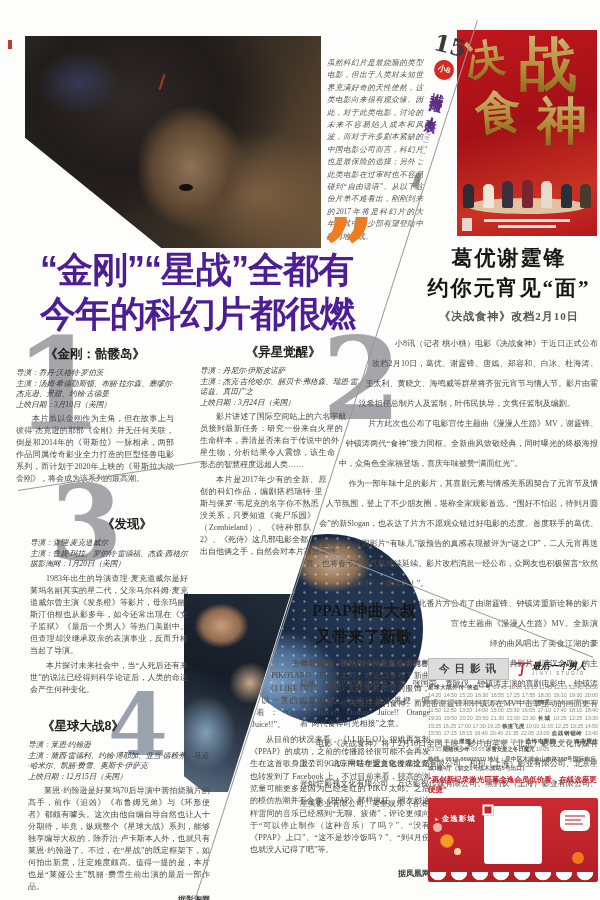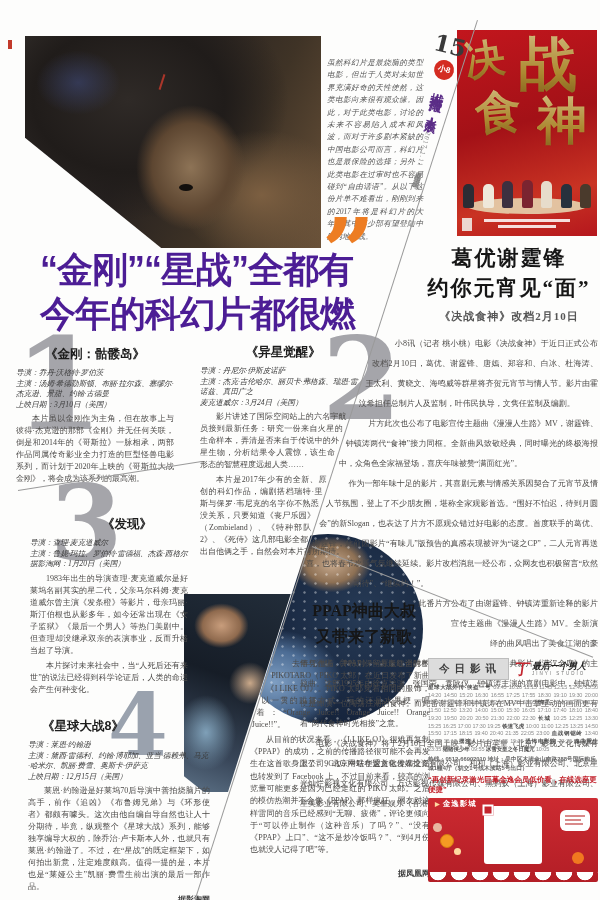--- a/index.html
+++ b/index.html
@@ -144,22 +144,22 @@
   .jinyi-name{font-size:9px;font-weight:bold;font-style:italic;color:#222;}
   .jinyi-sub{font-size:4.5px;letter-spacing:2px;color:#777;margin-top:1px;}
   .showtimes{margin-top:4px;font-size:5.5px;line-height:7.7px;letter-spacing:-.1px;text-align:justify;color:#8c8c8c;}
   .showtimes b{color:#4f4f4f;}
   .cin-info{margin-top:2px;font-size:5.8px;line-height:8.2px;color:#666;font-weight:bold;}
   .cin-slogan{margin-top:3px;font-size:7.5px;line-height:10.5px;color:#c3252e;font-weight:bold;}
 
   
   .banner{left:428px;top:798px;width:170px;height:84px;background:linear-gradient(#cc2a31,#b31e26);
           border-radius:2px;z-index:2;overflow:hidden;}
-  .banner-brand{position:absolute;left:7px;top:1px;color:#fff;font-size:7.5px;font-weight:bold;
-                font-family:Liberation Serif, serif;letter-spacing:1px;}
+  .banner-brand{position:absolute;left:7px;top:16px;color:#fff;font-size:7.5px;font-weight:bold;
+                font-family:Liberation Mono, monospace;letter-spacing:1px;}
   .banner-brand:before{content:"▶";font-size:6px;margin-right:2px;color:#ffd9a0;}
   .qr{position:absolute;left:56px;top:8px;width:58px;height:58px;background:#fff;border-radius:3px;padding:4px;}
   .qr-inner{width:100%;height:100%;position:relative;
      background-image:repeating-linear-gradient(0deg,#1d1d1d 0 2px,transparent 2px 5px),
                       repeating-linear-gradient(90deg,#1d1d1d 0 2px,transparent 2px 5px);}
   .qr-center{position:absolute;left:50%;top:50%;width:11px;height:11px;transform:translate(-50%,-50%);
              background:#c3252e;border:2px solid #fff;}
   .bubble{position:absolute;right:8px;top:12px;width:30px;height:21px;background:#fff;border-radius:6px;}
   .bubble:after{content:"";position:absolute;left:4px;bottom:-4px;border:4px solid transparent;border-top-color:#fff;}
   .bubble i{position:absolute;left:5px;display:block;width:20px;height:1.5px;background:#d98a8a;}
@@ -240,21 +240,21 @@
     <p class="credit" data-name="film-cast">主演：汤姆·希德勒斯顿、布丽·拉尔森、塞缪尔·杰克逊、景甜、约翰·古德曼</p>
     <p class="credit" data-name="film-release-date">上映日期：3月10日（美国）</p>
     <p class="sec-body" data-name="film-body">本片虽以金刚作为主角，但在故事上与彼得·杰克逊的那部《金刚》并无任何关联，倒是和2014年的《哥斯拉》一脉相承，两部作品同属传奇影业全力打造的巨型怪兽电影系列，而计划于2020年上映的《哥斯拉大战金刚》，将会成为该系列的最高潮。</p>
   </div>
 
   <div class="section sec2" data-name="film-section-life">
     <div class="wedge-r" data-name="diagonal-text-wedge"></div>
     <p class="sec-title" data-name="film-title">《异星觉醒》</p>
     <p class="credit" data-name="film-director">导演：丹尼尔·伊斯皮诺萨</p>
     <p class="credit" data-name="film-cast">主演：杰克·吉伦哈尔、丽贝卡·弗格森、瑞恩·雷诺兹、真田广之</p>
-    <p class="credit" data-name="film-release-date">麦克道威尔：3月24日（美国）</p>
+    <p class="credit" data-name="film-release-date">上映日期：3月24日（美国）</p>
     <p class="sec-body" data-name="film-body">影片讲述了国际空间站上的六名宇航员接到最新任务：研究一份来自火星的生命样本，弄清是否来自于传说中的外星生物，分析结果令人震惊，该生命形态的智慧程度远超人类……</p>
     <p class="sec-body" data-name="film-body">本片是2017年少有的全新、原创的科幻作品，编剧搭档瑞特·里斯与保罗·韦尼克的名字你不熟悉没关系，只要知道《丧尸乐园》（Zombieland）、《特种部队2》、《死侍》这几部电影全都出自他俩之手，自然会对本片有所期待。</p>
   </div>
 
   <div class="section sec3" data-name="film-section-discovery">
     <p class="sec-title" data-name="film-title">《发现》</p>
     <p class="credit" data-name="film-director">导演：查理·麦克道威尔</p>
     <p class="credit" data-name="film-cast">主演：鲁妮·玛拉、罗伯特·雷德福、杰森·西格尔</p>
     <p class="credit" data-name="film-release-date">据影淘网：1月20日（美国）</p>
     <p class="sec-body" data-name="film-body">1983年出生的导演查理·麦克道威尔是好莱坞名副其实的星二代，父亲马尔科姆·麦克道威尔曾主演《发条橙》等影片，母亲玛丽·斯汀伯根也从影多年，如今还常出现在《女子监狱》《最后一个男人》等热门美剧中。但查理却没继承双亲的表演事业，反而升格当起了导演。</p>

